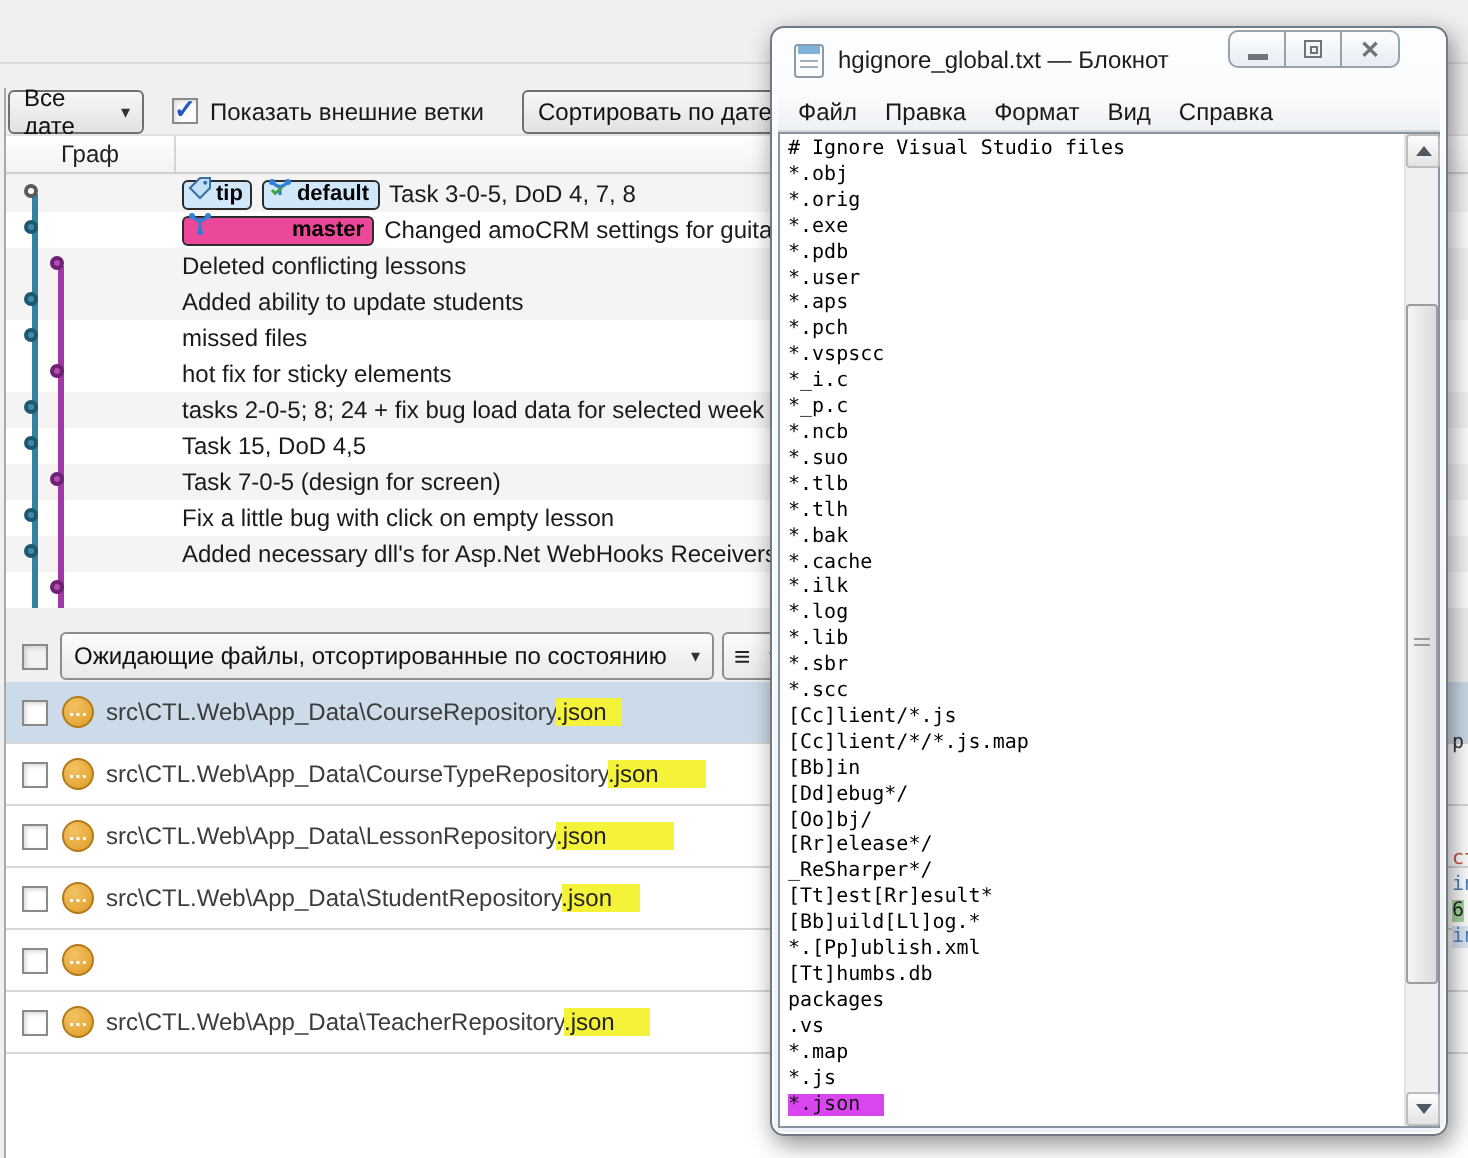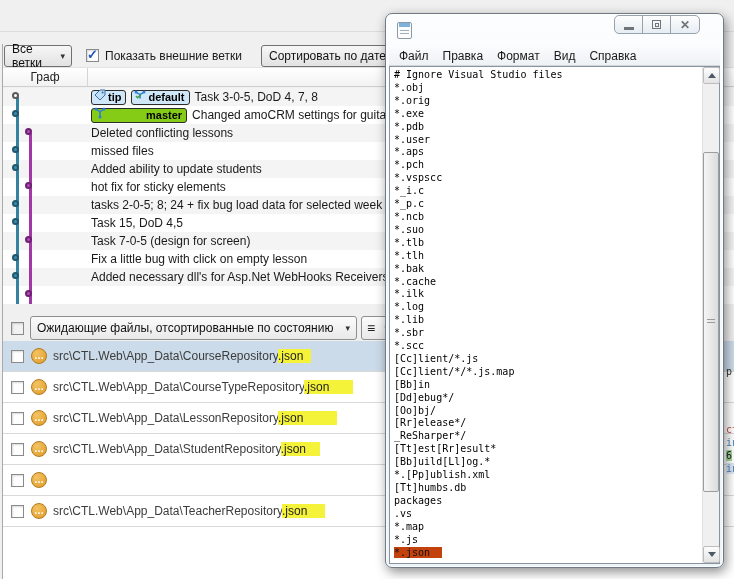--- a/index.html
+++ b/index.html
@@ -32,21 +32,21 @@
 
   .commit-list { position:absolute; left:3px; top:88px; width:731px; height:216px; background:#fff; }
   .crow { position:relative; height:18px; line-height:18px; white-space:nowrap; background:#ffffff; }
   .crow.alt { background:#f4f4f4; }
   .crow.sel { background:linear-gradient(#47a0f0,#2272d3); color:#fff; font-weight:bold; }
   .cmsg { position:absolute; left:88px; top:0; height:18px; display:flex; align-items:center; }
   .badge { display:inline-flex; align-items:center; gap:2px; height:15px; margin-right:5px;
            padding:0 4px 0 2px; border:1px solid #2b2b2b; border-radius:3px;
            font-size:11px; font-weight:bold; color:#000; }
   .badge.blue { background:#cfe7f8; }
-  .badge.pink { background:#84cc16;gap:40px; }
+  .badge.pink { background:#ec4899;gap:40px; }
   .badge svg { width:12px; height:12px; }
   .graph-line { position:absolute; width:3px; }
   .gnode { position:absolute; width:7px; height:7px; border-radius:50%; }
 
   .files-header { position:absolute; left:3px; top:315px; width:731px; height:26px; background:#f0f0f0; }
   .files-header .cb { left:8px; top:7px; background:#f2f2f2; }
   .combo { position:absolute; left:27px; top:1px; width:327px; height:24px; border:1px solid #8e8e8e;
     border-radius:3px; background:linear-gradient(#fbfbfb,#e9e9e9); display:flex; align-items:center;
     padding:0 6px; font-size:12px; color:#111; }
   .combo .caret { margin-left:auto; font-size:9px; color:#333; }
@@ -59,21 +59,21 @@
   .files-panel { position:absolute; left:3px; top:341px; width:731px; height:238px; background:#ffffff; }
   .frow { position:relative; height:31px; border-bottom:1px solid #d9d9d9; background:#fff;
           display:flex; align-items:center; }
   .frow.sel { background:#ccdbe9; }
   .frow .cb { position:static; margin-left:8px; flex:none; }
   .ficon { flex:none; width:16px; height:16px; margin-left:7px; border-radius:50%;
     background:radial-gradient(circle at 35% 30%, #f3c363, #e09b28); border:1px solid #b37a1a;
     color:#fff; font-weight:bold; font-size:10px; line-height:13px; text-align:center; }
   .fpath { margin-left:6px; color:#3c3c3c; white-space:nowrap; }
   .hlx { background:#f5f23a; color:#222; }
-  .nphl { background:#c2410c; color:#111; padding-right:12px; }
+  .nphl { background:#d946ef; color:#111; padding-right:12px; }
 
   .strip-frag { position:absolute; font-size:10px; font-family:"DejaVu Sans Mono", monospace; line-height:11px; }
 
   
   .notepad { position:absolute; left:385px; top:13px; width:339px; height:555px;
     background:linear-gradient(#fcfdfe,#eef3f7); border:1px solid #6f7a85; border-radius:7px;
     box-shadow:2px 4px 12px rgba(0,0,0,.45), inset 0 0 0 1px rgba(255,255,255,.65); }
   .np-title { position:absolute; left:0; top:0; width:100%; height:33px; }
   .np-icon { position:absolute; left:11px; top:8px; width:15px; height:17px; background:#fdfdfd;
     border:1px solid #8c9aa8; border-radius:2px; }
@@ -112,21 +112,21 @@
 </head>
 <body>
 
 <div class="screen">
 
   <div class="top-divider"></div>
   <div class="panel-left-border"></div>
 
   <div class="toolbar">
     <div class="btn btn-branches">
-      <span>Все ветки</span>
+      <span>Все дате</span>
       <span class="caret">▾</span>
     </div>
     <span class="cb">
       <span class="mark">✓</span>
     </span>
     <span class="lbl-external">Показать внешние ветки</span>
     <div class="btn btn-sort">
       <span>Сортировать по дате</span>
     </div>
   </div>
@@ -169,28 +169,28 @@
             <span>master</span>
           </span>
           <span>Changed amoCRM settings for guitardo</span>
         </div>
       </div>
       <div class="crow alt">
         <div class="cmsg">
           <span>Deleted conflicting lessons</span>
         </div>
       </div>
+      <div class="crow alt">
+        <div class="cmsg">
+          <span>Added ability to update students</span>
+        </div>
+      </div>
       <div class="crow">
         <div class="cmsg">
           <span>missed files</span>
-        </div>
-      </div>
-      <div class="crow alt">
-        <div class="cmsg">
-          <span>Added ability to update students</span>
         </div>
       </div>
       <div class="crow">
         <div class="cmsg">
           <span>hot fix for sticky elements</span>
         </div>
       </div>
       <div class="crow alt">
         <div class="cmsg">
           <span>tasks 2-0-5; 8; 24 + fix bug load data for selected week</span>
@@ -280,20 +280,21 @@
       <span class="strip-frag" style="left: 726px; top: 366px; color: rgb(51, 51, 51);">p</span>
       <span class="strip-frag" style="left: 726px; top: 424px; color: rgb(199, 80, 70);">ct</span>
       <span class="strip-frag" style="left: 726px; top: 437px; color: rgb(79, 129, 189);">in</span>
       <span class="strip-frag" style="left: 726px; top: 450px; color: rgb(34, 34, 34); background: rgb(166, 216, 160);">6</span>
       <span class="strip-frag" style="left: 726px; top: 463px; color: rgb(79, 129, 189); background: rgb(221, 232, 244);">in</span>
     </div>
 
   <div class="notepad">
     <div class="np-title">
       <span class="np-icon"></span>
+      <span class="np-title-text">hgignore_global.txt — Блокнот</span>
       <div class="np-btns">
         <div class="np-btn">
             <span class="glyph-min"></span>
           </div>
         <div class="np-btn">
             <span class="glyph-max"></span>
           </div>
         <div class="np-btn">
             <span class="glyph-close">✕</span>
           </div>

